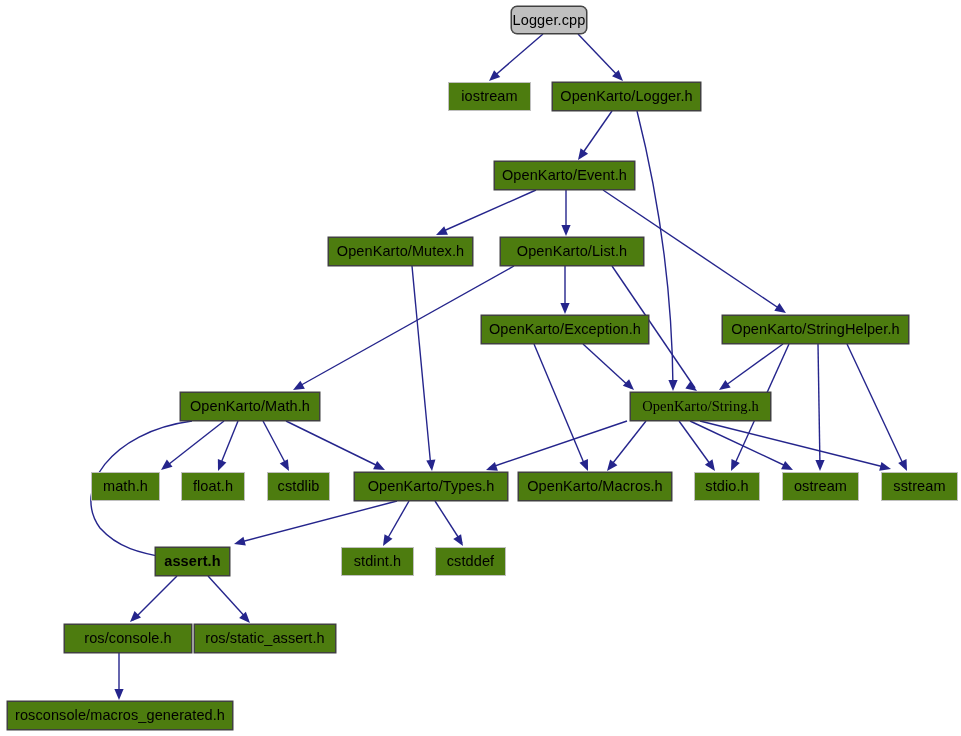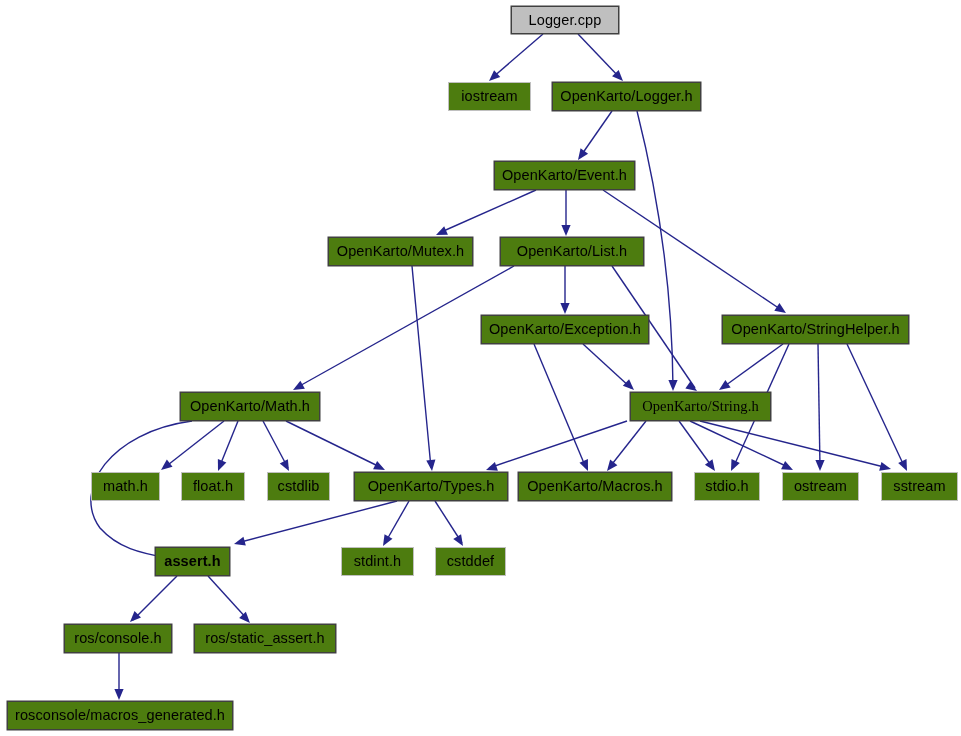--- a/index.html
+++ b/index.html
@@ -120,21 +120,21 @@
       <polygon points="0,0 -11,4.6 -11,-4.6" fill="#25258c" transform="translate(383,546) rotate(-240)"></polygon>
       <path d="M 435 501 L 462 543" fill="none" stroke="#25258c" stroke-width="1.4"></path>
       <polygon points="0,0 -11,4.6 -11,-4.6" fill="#25258c" transform="translate(463,546) rotate(-302)"></polygon>
       <path d="M 177 576 L 133 620" fill="none" stroke="#25258c" stroke-width="1.4"></path>
       <polygon points="0,0 -11,4.6 -11,-4.6" fill="#25258c" transform="translate(130,622) rotate(-225)"></polygon>
       <path d="M 208 576 L 248 620" fill="none" stroke="#25258c" stroke-width="1.4"></path>
       <polygon points="0,0 -11,4.6 -11,-4.6" fill="#25258c" transform="translate(250,623) rotate(-313)"></polygon>
       <path d="M 119 653 L 119 697" fill="none" stroke="#25258c" stroke-width="1.4"></path>
       <polygon points="0,0 -11,4.6 -11,-4.6" fill="#25258c" transform="translate(119,700) rotate(-270)"></polygon>
     </svg>
-<div class="node current" style="left: 511px; top: 6px; width: 108px; height: 28px;">
+<div class="node current" style="left: 511px; top: 6px; width: 76px; height: 28px; border-radius: 6px;">
       <span class="node-label">Logger.cpp</span>
     </div>
     <div class="node" style="left: 448px; top: 82px; width: 83px; height: 29px;">
       <span class="node-label">iostream</span>
     </div>
     <div class="node strong" style="left: 552px; top: 82px; width: 149px; height: 29px;">
       <span class="node-label">OpenKarto/Logger.h</span>
     </div>
     <div class="node strong" style="left: 494px; top: 161px; width: 141px; height: 29px;">
       <span class="node-label">OpenKarto/Event.h</span>
@@ -183,21 +183,21 @@
     </div>
     <div class="node strong" style="left: 155px; top: 547px; width: 75px; height: 29px; font-weight: bold;">
       <span class="node-label">assert.h</span>
     </div>
     <div class="node" style="left: 341px; top: 547px; width: 73px; height: 29px;">
       <span class="node-label">stdint.h</span>
     </div>
     <div class="node" style="left: 435px; top: 547px; width: 71px; height: 29px;">
       <span class="node-label">cstddef</span>
     </div>
-    <div class="node strong" style="left: 64px; top: 624px; width: 108px; height: 29px;">
+    <div class="node strong" style="left: 64px; top: 624px; width: 128px; height: 29px;">
       <span class="node-label">ros/console.h</span>
     </div>
     <div class="node strong" style="left: 194px; top: 624px; width: 142px; height: 29px;">
       <span class="node-label">ros/static_assert.h</span>
     </div>
     <div class="node strong" style="left: 7px; top: 701px; width: 226px; height: 29px;">
       <span class="node-label">rosconsole/macros_generated.h</span>
     </div>
   </div>
 

